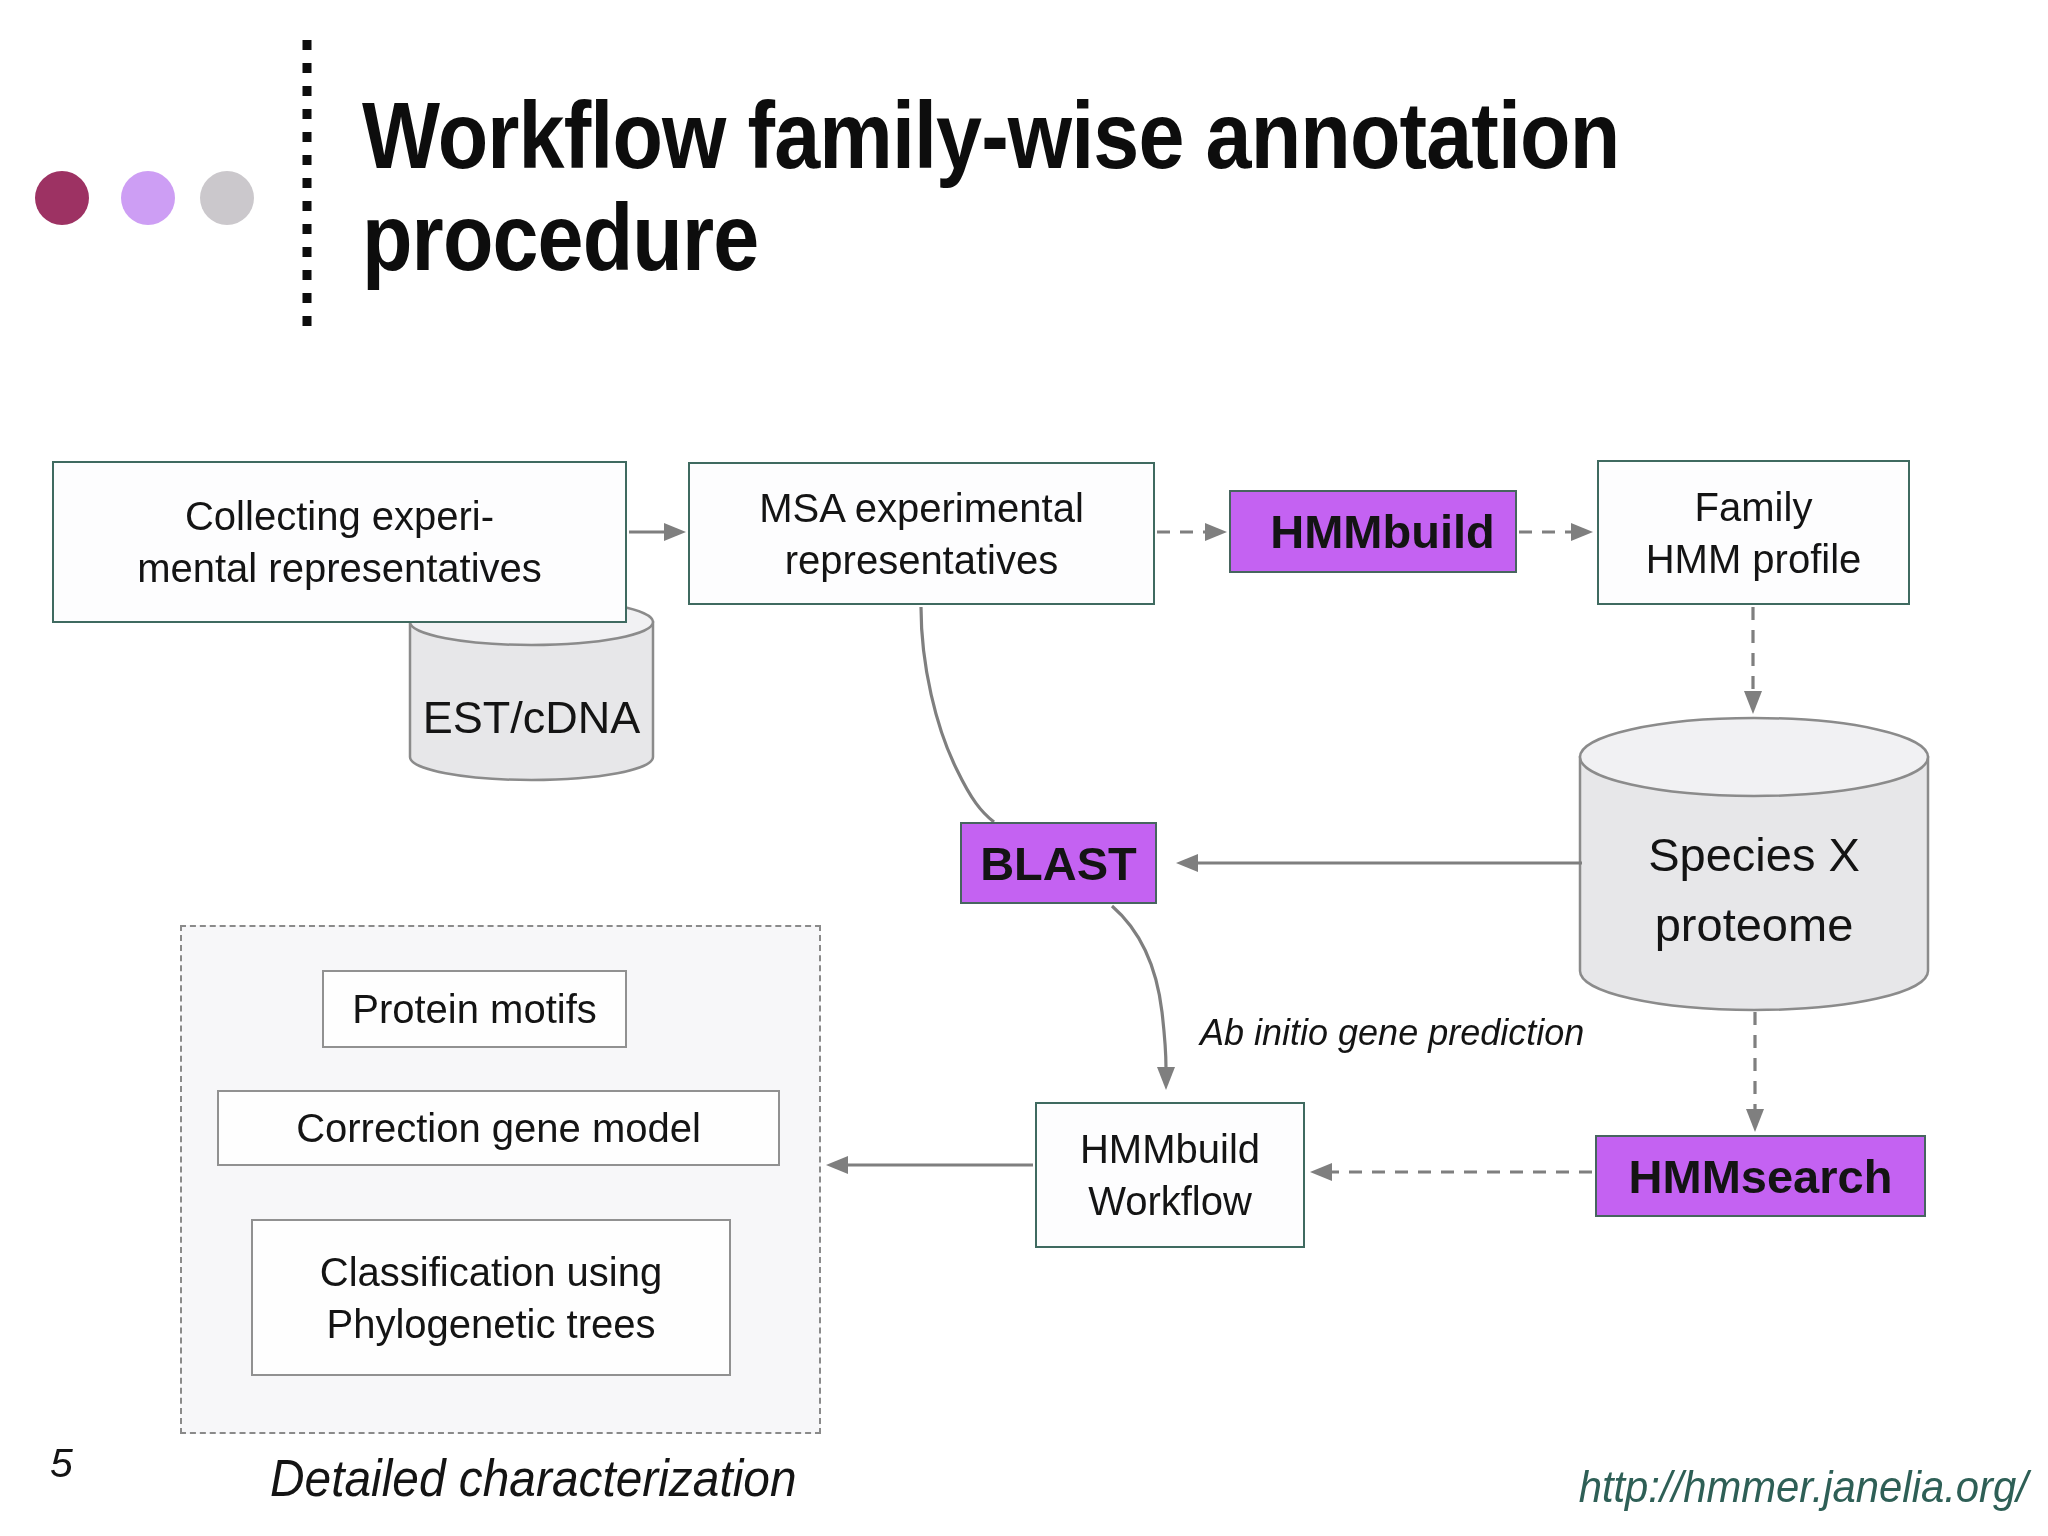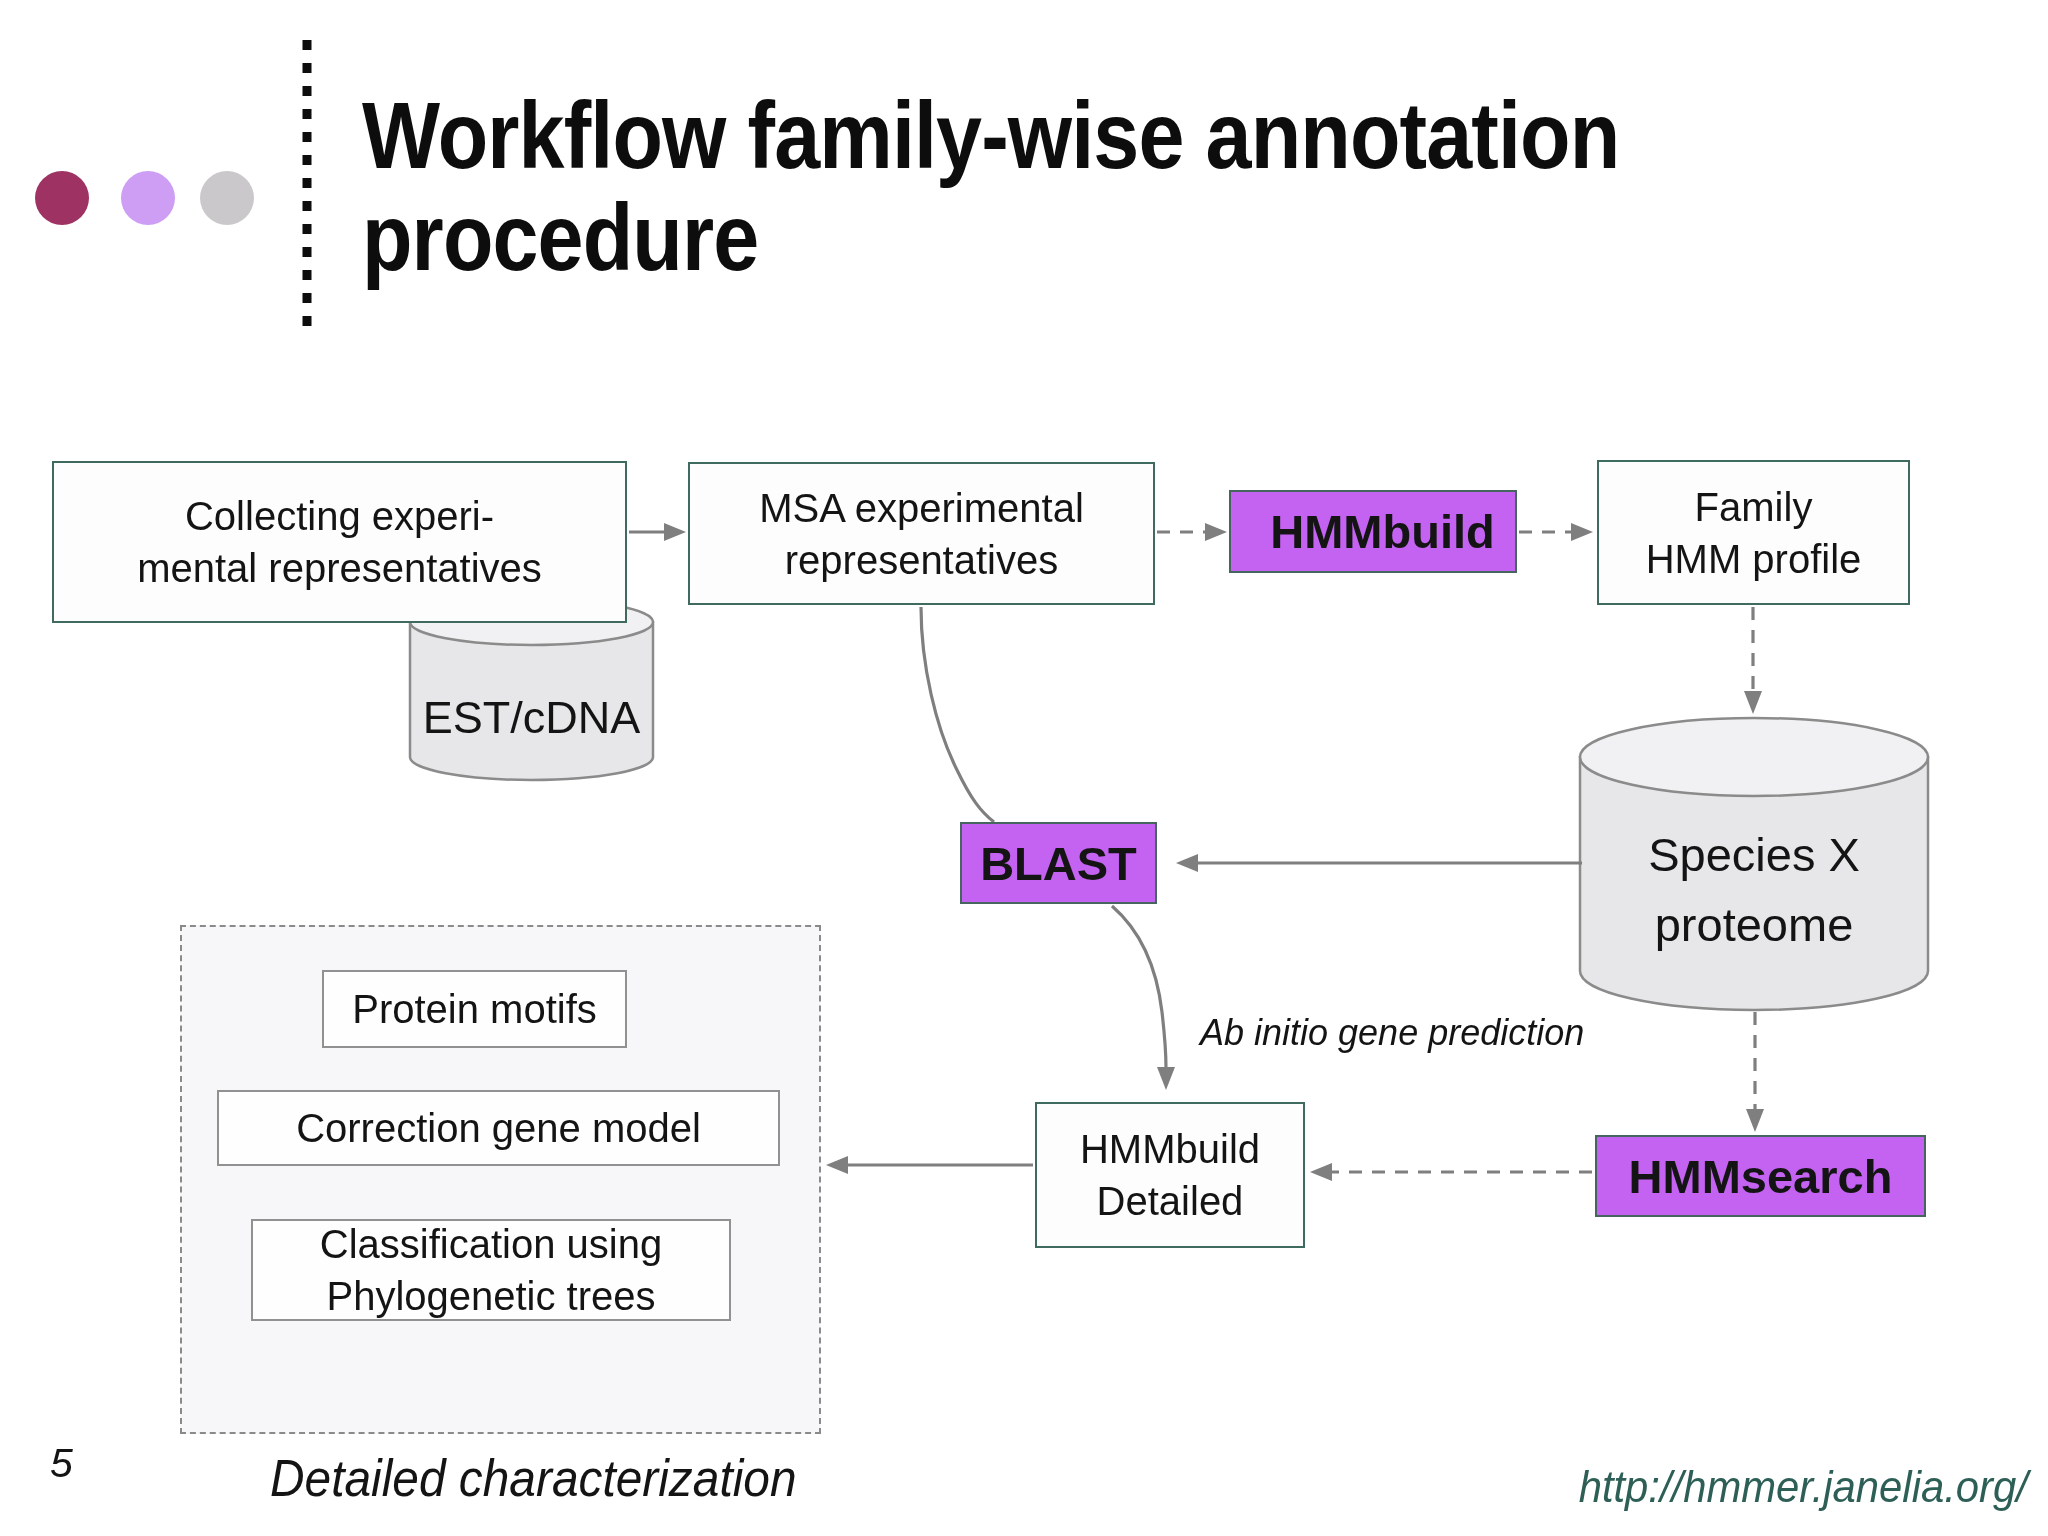--- a/index.html
+++ b/index.html
@@ -167,38 +167,38 @@
     <div>Species X</div>
     <div>proteome</div>
   </div>
 
   <div class="node purple" style="left:960px;top:822px;width:197px;height:82px;">
     <div>BLAST</div>
   </div>
 
   <div class="node" style="left:1035px;top:1102px;width:270px;height:146px;">
     <div>HMMbuild</div>
-    <div>Detailed</div>
+    <div>Workflow</div>
   </div>
 
   <div class="node purple" style="left:1595px;top:1135px;width:331px;height:82px;">
     <div>HMMsearch</div>
   </div>
 
   <div class="dashed-container" style="left:180px;top:925px;width:641px;height:509px;"></div>
 
   <div class="node thin" style="left:322px;top:970px;width:305px;height:78px;">
     <div>Protein motifs</div>
   </div>
 
   <div class="node thin" style="left:217px;top:1090px;width:563px;height:76px;">
     <div>Correction gene model</div>
   </div>
 
-  <div class="node thin" style="left:251px;top:1219px;width:480px;height:102px;">
+  <div class="node thin" style="left:251px;top:1219px;width:480px;height:157px;">
     <div>Classification using</div>
     <div>Phylogenetic trees</div>
   </div>
 
   <div class="italic-label ab-initio">Ab initio gene prediction</div>
 
   <div class="italic-label detailed">Detailed characterization</div>
 
   <div class="page-number">5</div>
 

